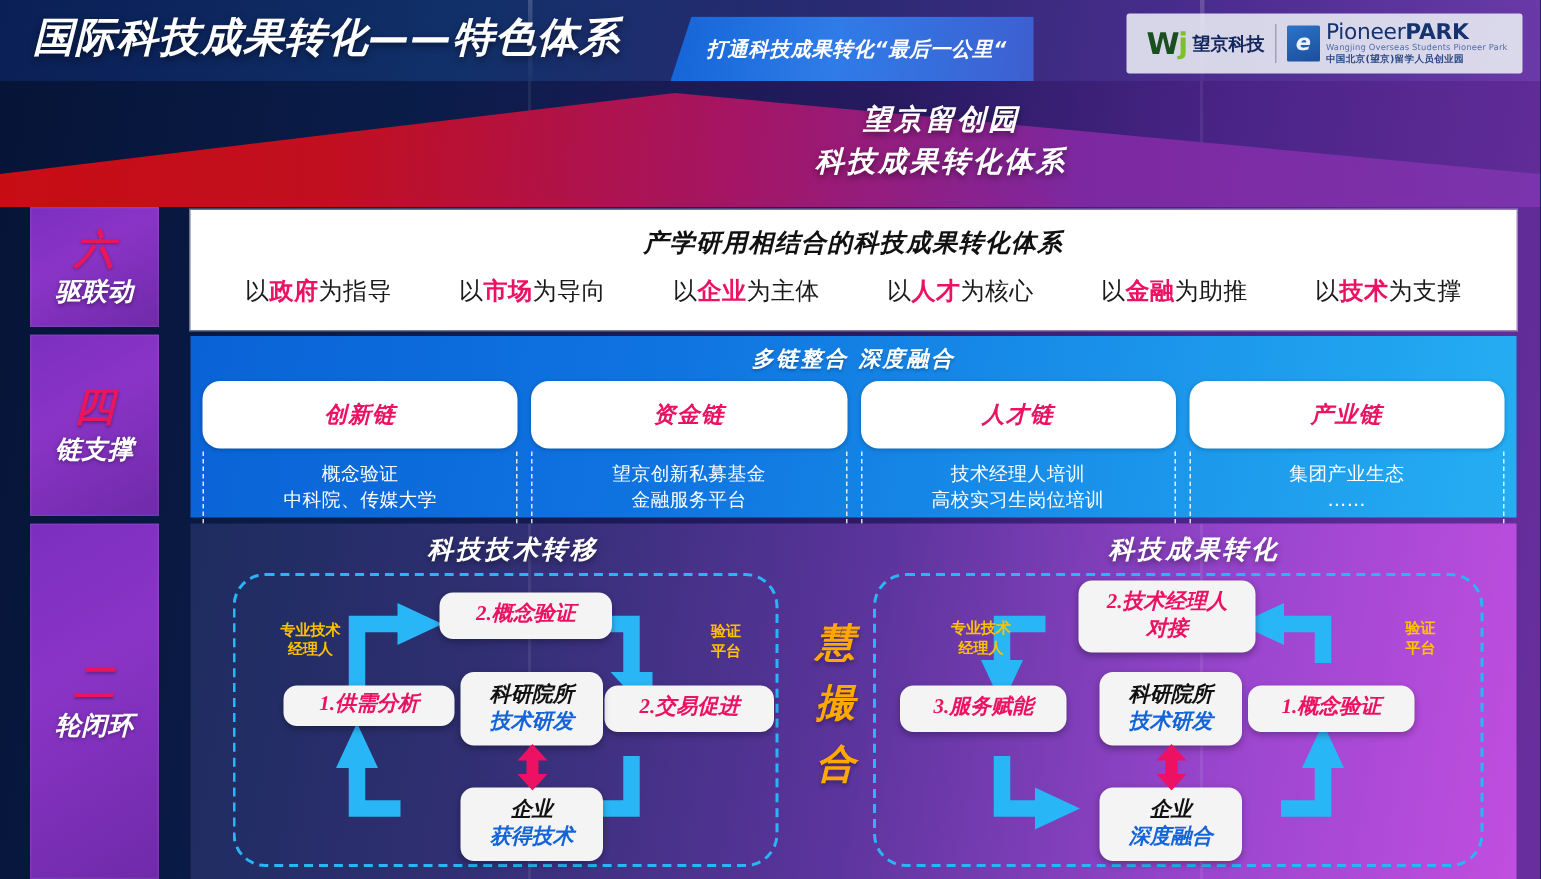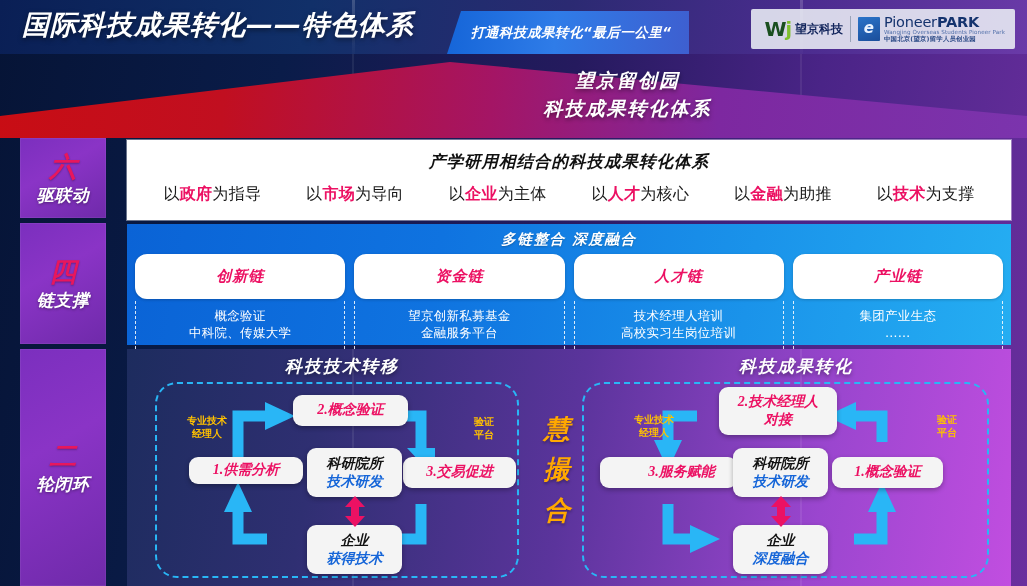--- a/index.html
+++ b/index.html
@@ -263,21 +263,21 @@
       <div>平台</div>
     </div>
 
     <div class="node n-pink" style="left:166px;top:46px;width:115px;height:31px;">
       <div class="t1">2.概念验证</div>
     </div>
     <div class="node n-pink" style="left:62px;top:108px;width:114px;height:27px;">
       <div class="t1">1.供需分析</div>
     </div>
     <div class="node n-pink" style="left:276px;top:108px;width:113px;height:31px;">
-      <div class="t1">3.交易促进</div>
+      <div class="t1">2.交易促进</div>
     </div>
     <div class="node n-dark" style="left:180px;top:99px;width:95px;height:49px;">
       <div class="t1">科研院所</div>
       <div class="t2">技术研发</div>
     </div>
     <div class="node n-dark" style="left:180px;top:176px;width:95px;height:49px;">
       <div class="t1">企业</div>
       <div class="t2">获得技术</div>
     </div>
     <svg class="arr" style="left:213px;top:147px;" width="30" height="31">
@@ -314,21 +314,21 @@
     </div>
     <div class="sidelbl" style="left:795px;top:64px;width:50px;">
       <div>验证</div>
       <div>平台</div>
     </div>
 
     <div class="node n-pink" style="left:592px;top:38px;width:118px;height:48px;align-items:center;">
       <div class="t1">2.技术经理人</div>
       <div class="t2">对接</div>
     </div>
-    <div class="node n-pink" style="left:473px;top:108px;width:111px;height:31px;padding-left:26px;">
+    <div class="node n-pink" style="left:473px;top:108px;width:111px;height:31px;">
       <div class="t1">3.服务赋能</div>
     </div>
     <div class="node n-pink" style="left:705px;top:108px;width:111px;height:31px;">
       <div class="t1">1.概念验证</div>
     </div>
     <div class="node n-dark" style="left:606px;top:99px;width:95px;height:49px;">
       <div class="t1">科研院所</div>
       <div class="t2">技术研发</div>
     </div>
     <div class="node n-dark" style="left:606px;top:176px;width:95px;height:49px;">

